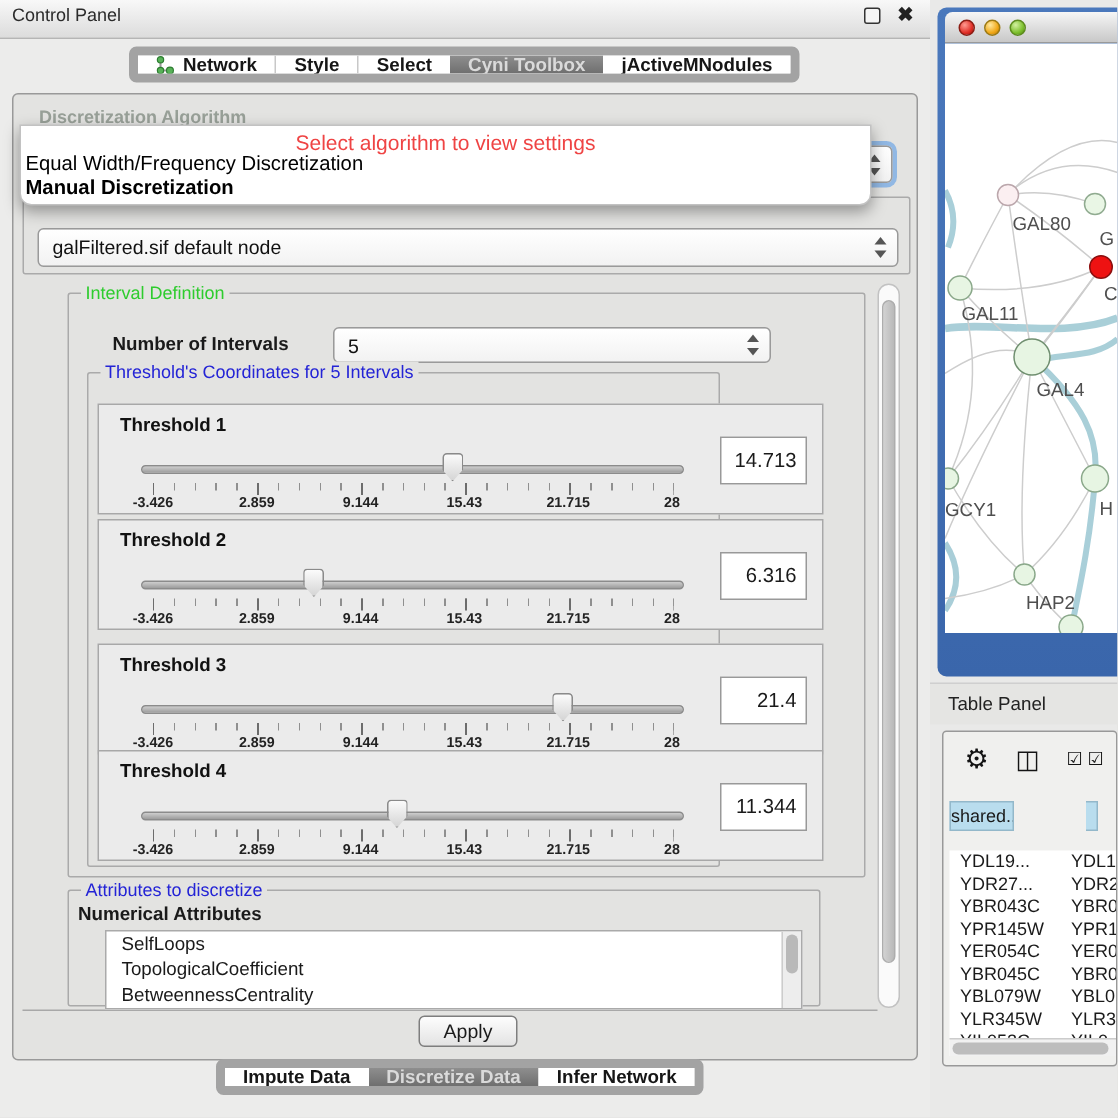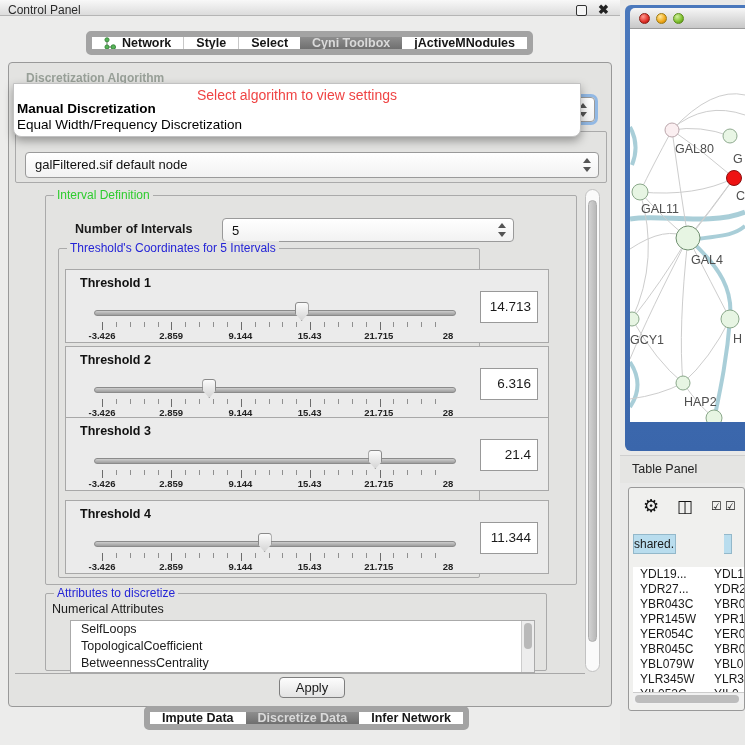--- a/index.html
+++ b/index.html
@@ -1,21 +1,21 @@
 <!DOCTYPE html>
 <html><head>
 <meta charset="utf-8">
 <style>
   * { margin:0; padding:0; box-sizing:border-box; }
   html,body { width:745px; height:745px; overflow:hidden; }
   body { background:#e9e9e8; font-family:"Liberation Sans", sans-serif; color:#1a1a1a; position:relative; }
 
   
   #control-panel { position:absolute; left:0; top:0; width:620px; height:745px; background:#ececeb; }
-  .titlebar { position:absolute; left:0; top:0; width:620px; height:16px;
+  .titlebar { position:absolute; left:0; top:0; width:620px; height:26px;
               background:linear-gradient(#f8f8f8,#dcdcdc); border-bottom:1px solid #b5b5b5; }
   .titlebar .title { position:absolute; left:8px; top:0; line-height:21px; font-size:12px; color:#2b2b2b; }
   .float-icon { position:absolute; right:33px; top:5px; width:11px; height:11px; border:1.5px solid #333; border-radius:2px; background:#f5f5f5; }
   .close-icon { position:absolute; right:11px; top:2px; font-size:13px; font-weight:bold; color:#222; cursor:default; }
 
   .tabstrip { position:absolute; display:flex; height:24px; background:#fff; border:6px solid #a3a3a3; border-radius:5px; overflow:hidden; font-weight:bold; font-size:12.5px; }
   #top-tabs { left:86px; top:31px; }
   .tab { display:flex; align-items:center; padding:0 12px; color:#161616; border-left:1px solid #c8c8c8; background:#fff; white-space:nowrap; }
   .tab:first-child { border-left:none; }
   .tab.active { background:linear-gradient(#8e8e8e,#6f6f6f); color:#dadada; border-left:none; }
@@ -74,21 +74,21 @@
   .ticks-minor { position:absolute; left:36px; top:52px; width:347px; height:5px;
                  background:repeating-linear-gradient(to right,#8f8f8f 0 1px,transparent 1px 4%); }
   .ticks-major { position:absolute; left:36px; top:52px; width:347px; height:8px;
                  background:repeating-linear-gradient(to right,#6c6c6c 0 1px,transparent 1px 20%); }
   .scalelabels { position:absolute; left:36px; top:60px; width:346px; height:12px; font-size:9.5px; font-weight:bold; color:#222; }
   .scalelabels span { position:absolute; transform:translateX(-50%); white-space:nowrap; }
   .value-box { position:absolute; right:10px; top:21px; width:58px; height:32px; background:#fff; border:1px solid #999;
                font-size:13.5px; line-height:30px; text-align:right; padding-right:6px; }
 
   #attrs-fieldset { left:30px; top:406px; width:502px; height:78px; }
-  .attrs-title { position:absolute; left:6px; top:8px; font-size:12.5px; font-weight:normal; }
+  .attrs-title { position:absolute; left:6px; top:8px; font-size:12.5px; font-weight:bold; }
   #attr-list { position:absolute; left:24px; top:26px; width:465px; height:53px; background:#fff; border:1px solid #aaa; overflow:hidden; }
   #attr-list .item { font-size:12.5px; line-height:17px; padding-left:10px; white-space:nowrap; }
   #attr-list .vsb { position:absolute; right:0; top:0; width:13px; height:100%; background:#ededed; border-left:1px solid #ccc; }
   #attr-list .vsb .thumb { position:absolute; left:2px; top:2px; width:8px; height:26px; background:#b9b9b9; border-radius:4px; }
 
   .button { position:absolute; height:21px; background:linear-gradient(#fdfdfd,#e3e3e3); border:1px solid #7e7e7e;
             border-radius:4px; font-size:13px; text-align:center; line-height:19px; }
   #apply-btn { left:270px; top:614px; width:66px; }
 
   #bottom-tabs { left:144px; top:706px; }
@@ -165,22 +165,22 @@
   <div class="outer-panel">
 
     <span class="legend gray" style="position:absolute; left:14px; top:8px; background:transparent;">Discretization Algorithm</span>
 
     <div class="combo" id="algo-combo">
       <span class="stepper"></span>
     </div>
 
     <div id="algo-popup">
       <div class="ph">Select algorithm to view settings</div>
+      <div class="opt">Equal Width/Frequency Discretization</div>
       <div class="opt bold">Manual Discretization</div>
-      <div class="opt">Equal Width/Frequency Discretization</div>
     </div>
 
     <div class="fieldset" id="tabledata-fieldset">
       <span class="legend" style="background:#e3e3e1;">Table Data</span>
     </div>
     <div class="combo" id="tabledata-combo">
       <span class="combo-text">galFiltered.sif default node</span>
       <span class="stepper"></span>
     </div>
 
@@ -228,21 +228,21 @@
               <span style="left:0%">-3.426</span>
               <span style="left:20%">2.859</span>
               <span style="left:40%">9.144</span>
               <span style="left:60%">15.43</span>
               <span style="left:80%">21.715</span>
               <span style="left:100%">28</span>
             </div>
             <div class="value-box">6.316</div>
           </div>
 
-          <div class="threshold-box" style="top:168px;">
+          <div class="threshold-box" style="top:180px;">
             <div class="th-label">Threshold 3</div>
             <div class="track"></div>
             <div class="ticks-minor"></div>
             <div class="ticks-major"></div>
             <div class="rail">
                 <div class="thumb-sl" style="left: calc(78.9983% - 7px);"></div>
               </div>
             <div class="scalelabels">
               <span style="left:0%">-3.426</span>
               <span style="left:20%">2.859</span>

